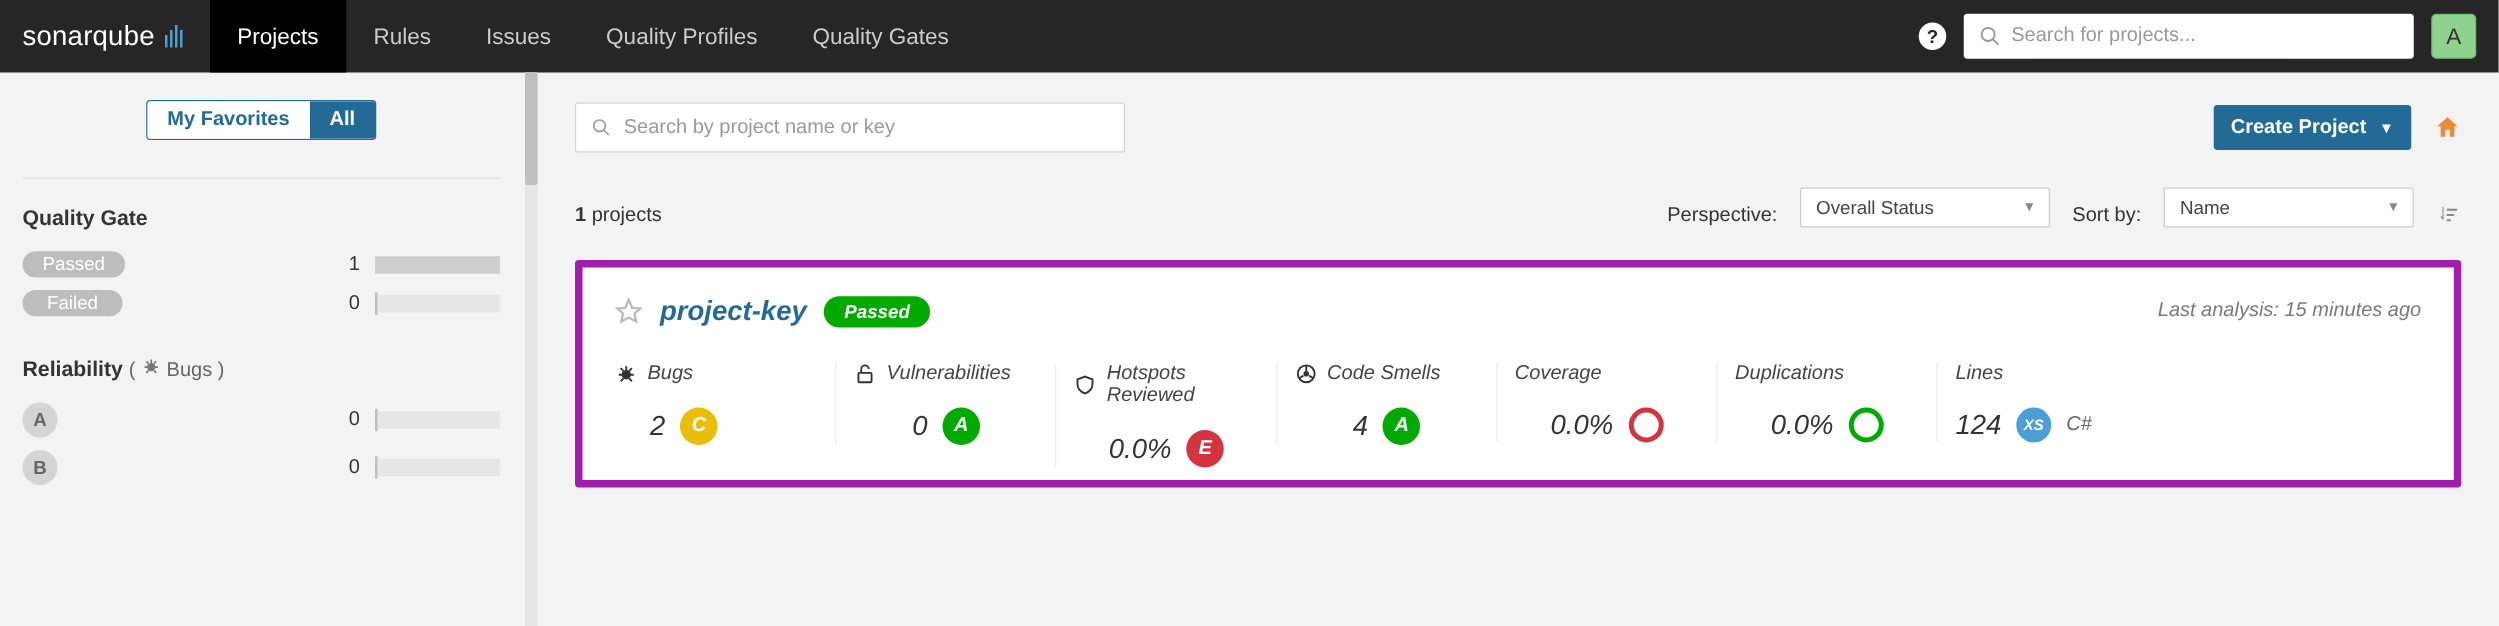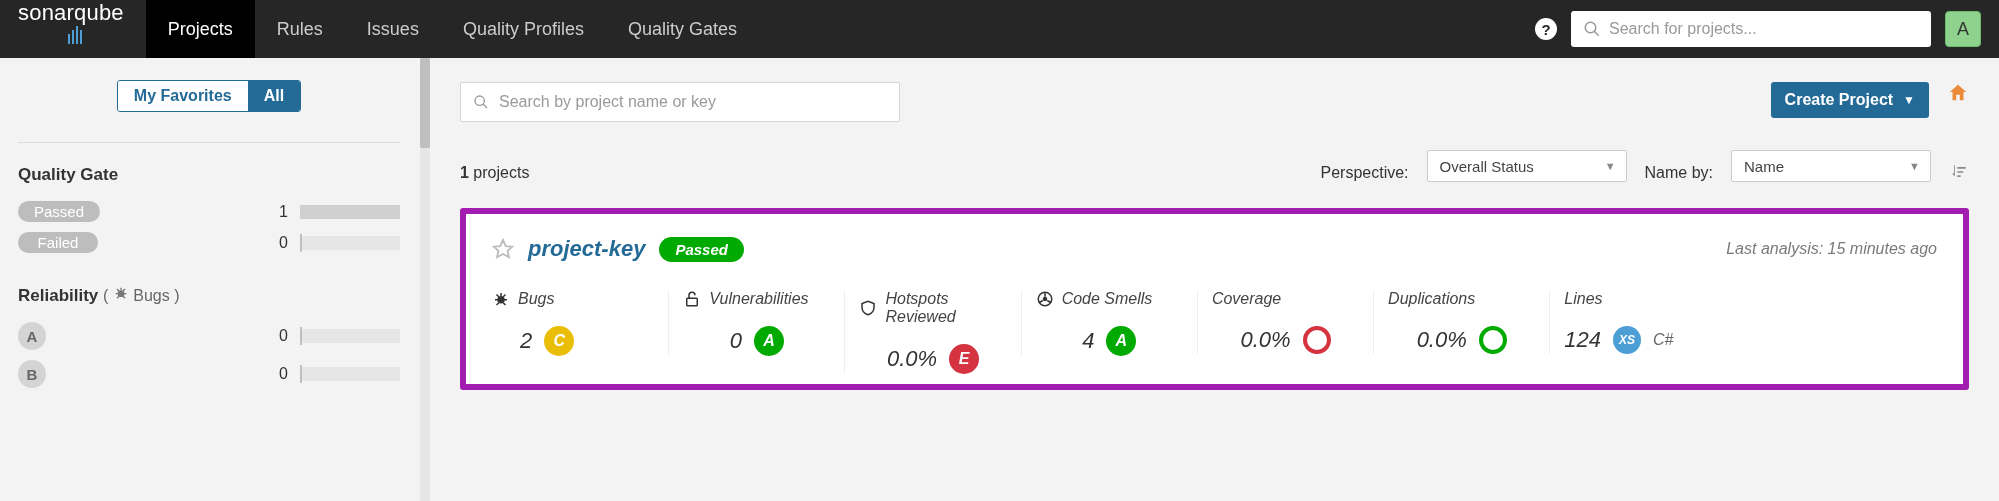--- a/index.html
+++ b/index.html
@@ -21,21 +21,20 @@
     align-items: stretch;
     color: #ccc;
   }
   .logo {
     display: flex;
     align-items: center;
     padding: 0 22px 0 18px;
     color: #fff;
     font-size: 22px;
     letter-spacing: .2px;
-    flex-direction: column;
   }
   .logo .q { color:#fff; }
   .logo .waves {
     margin-left: 6px;
     display: inline-flex;
     align-items: flex-end;
   }
   .logo .waves span {
     width: 2px; background:#4b9fd5; margin-left:2px; display:inline-block;
   }
@@ -137,21 +136,21 @@
   .rating-circle {
     width:28px; height:28px; border-radius:50%; background:#d4d4d4; color:#666;
     display:flex; align-items:center; justify-content:center; font-weight:600; font-size:15px;
     cursor:pointer;
   }
 
   .bug-mini { color:#777; display:inline-flex; align-items:center; gap:4px; }
 
   
   .content-top {
-    display:flex; gap:18px; margin-bottom:28px;
+    display:flex; align-items:center; gap:18px; margin-bottom:28px;
   }
   .proj-search {
     background:#fff; border:1px solid #d4d4d4; border-radius:2px;
     height:40px; width:440px; display:flex; align-items:center; padding:0 12px; gap:10px;
   }
   .proj-search input {
     border:none; outline:none; flex:1; font-size:16px; background:transparent; color:#333;
   }
   .proj-search input::placeholder{ color:#9a9a9a; }
   .content-top-spacer { flex:1; }
@@ -365,21 +364,21 @@
       <div class="count">
         <b>1</b>
         <span> </span><span>projects</span>
       </div>
       <div class="spacer"></div>
       <span>Perspective:</span>
       <div class="select">
         <span>Overall Status</span>
         <span class="caret">▼</span>
       </div>
-      <span>Name by:</span>
+      <span>Sort by:</span>
       <div class="select">
         <span>Name</span>
         <span class="caret">▼</span>
       </div>
       <span class="sort-icon">
         <svg width="20" height="20" viewBox="0 0 24 24" fill="#888">
             <path d="M7 4v13l-3-3 1-1 1 1V4h1zm3 2h10v2H10zm0 5h7v2h-7zm0 5h4v2h-4z"></path>
           </svg>
       </span>
     </div>

